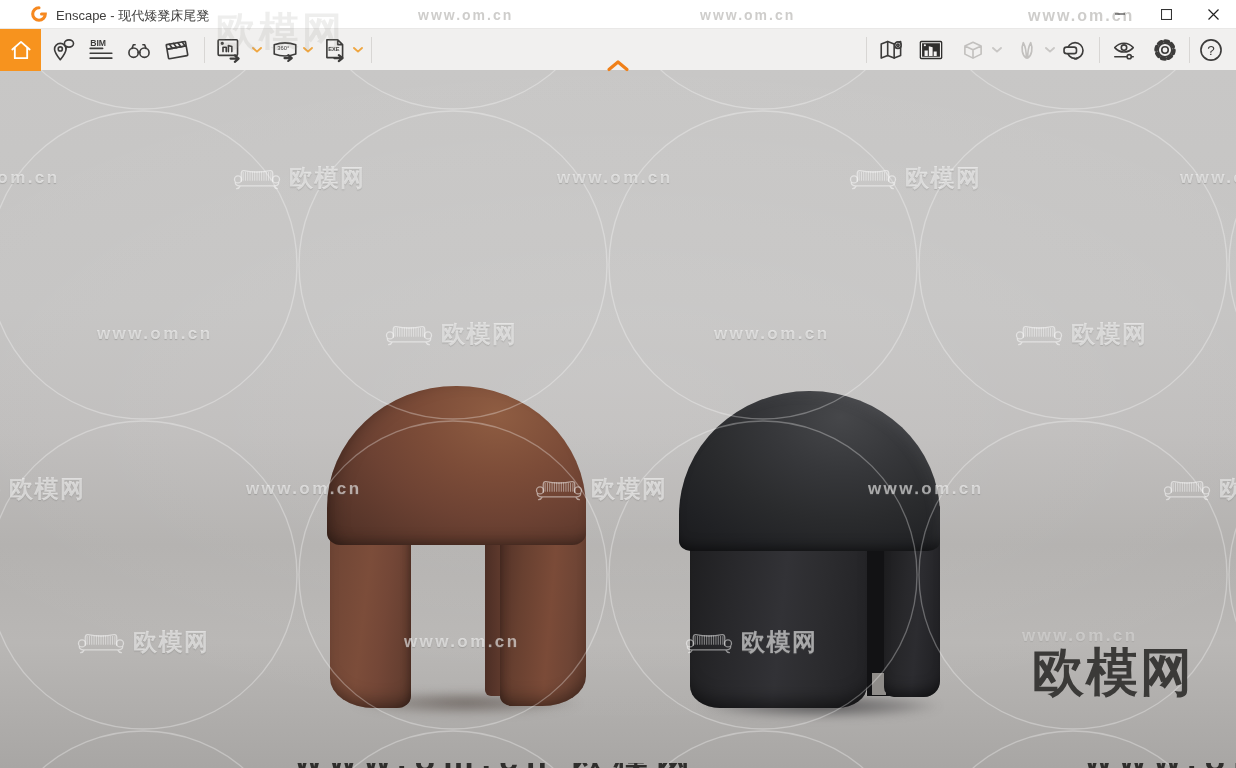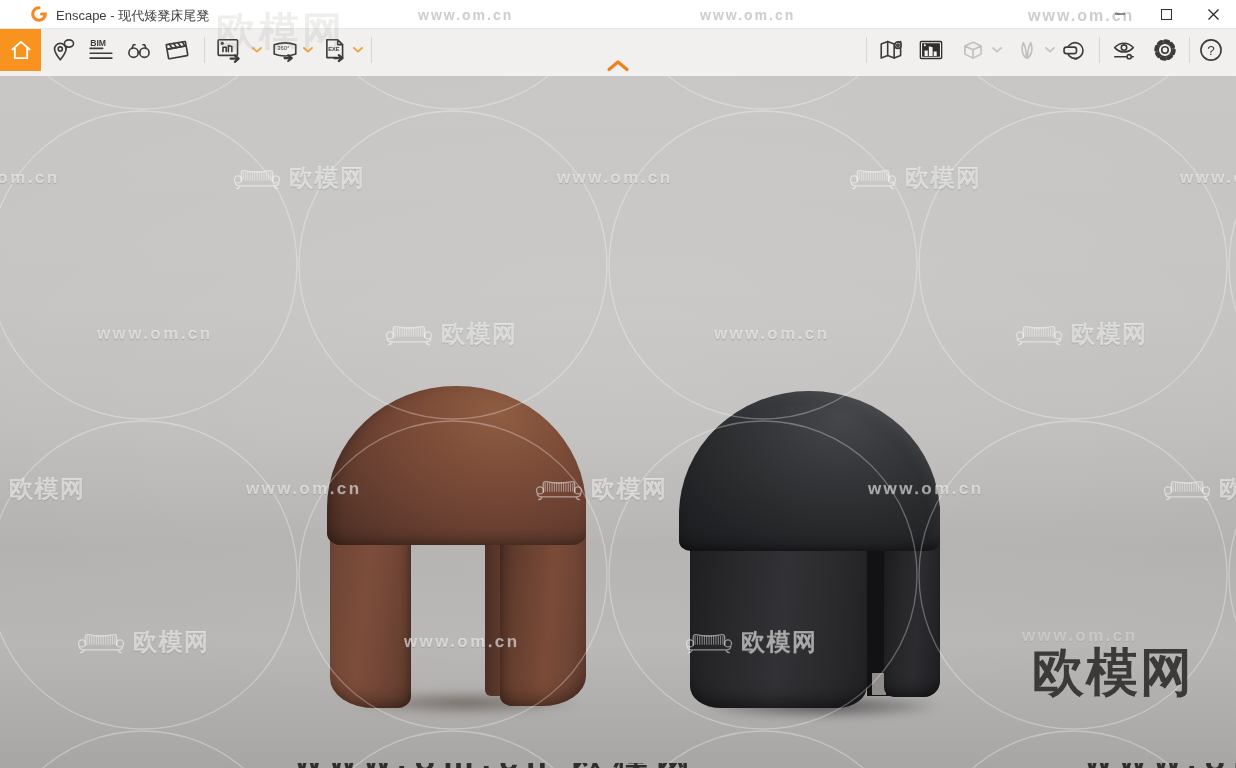--- a/index.html
+++ b/index.html
@@ -11,21 +11,21 @@
   #app-logo{position:absolute;left:30px;top:5px;}
   #app-title{position:absolute;left:56px;top:7px;font-size:13px;color:#3f3e3d;white-space:nowrap;}
   .tb-wm{position:absolute;top:7px;font-size:14px;font-weight:700;letter-spacing:2px;
     color:rgba(190,188,186,0.75);white-space:nowrap;}
   #ghost-brand{position:absolute;left:216px;top:4px;font-size:40px;font-weight:700;letter-spacing:3px;
     color:rgba(150,148,146,0.16);z-index:30;pointer-events:none;white-space:nowrap;}
   .win-ctrl{position:absolute;top:0;width:46px;height:28px;display:flex;align-items:center;justify-content:center;}
   #ctrl-min{left:1097px}#ctrl-max{left:1143px}#ctrl-close{left:1190px}
 
   
-  #toolbar{position:absolute;left:0;top:28px;width:1236px;height:48px;background:#f1f0ef;
+  #toolbar{position:absolute;left:0;top:28px;width:1236px;height:42px;background:#f1f0ef;
     border-top:1px solid #e9e8e7;box-sizing:border-box;z-index:20;}
   .tb-btn{position:absolute;top:4px;width:34px;height:34px;display:flex;align-items:center;justify-content:center;border-radius:2px;}
   .tb-btn svg{fill:none;stroke:#3d3c3b;stroke-width:1.5;stroke-linecap:round;stroke-linejoin:round;}
   .tb-btn.disabled svg{stroke:#c2c0be;}
   #btn-home{left:0;top:0;width:41px;height:42px;background:#f7931e;border-radius:0;}
   .tb-sep{position:absolute;top:8px;width:1px;height:26px;background:#d8d6d4;}
   .tb-chev{position:absolute;top:17px;width:12px;height:8px;display:flex;align-items:center;justify-content:center;}
   #collapse-btn{position:absolute;left:605px;top:29px;width:26px;height:13px;}
 
   

